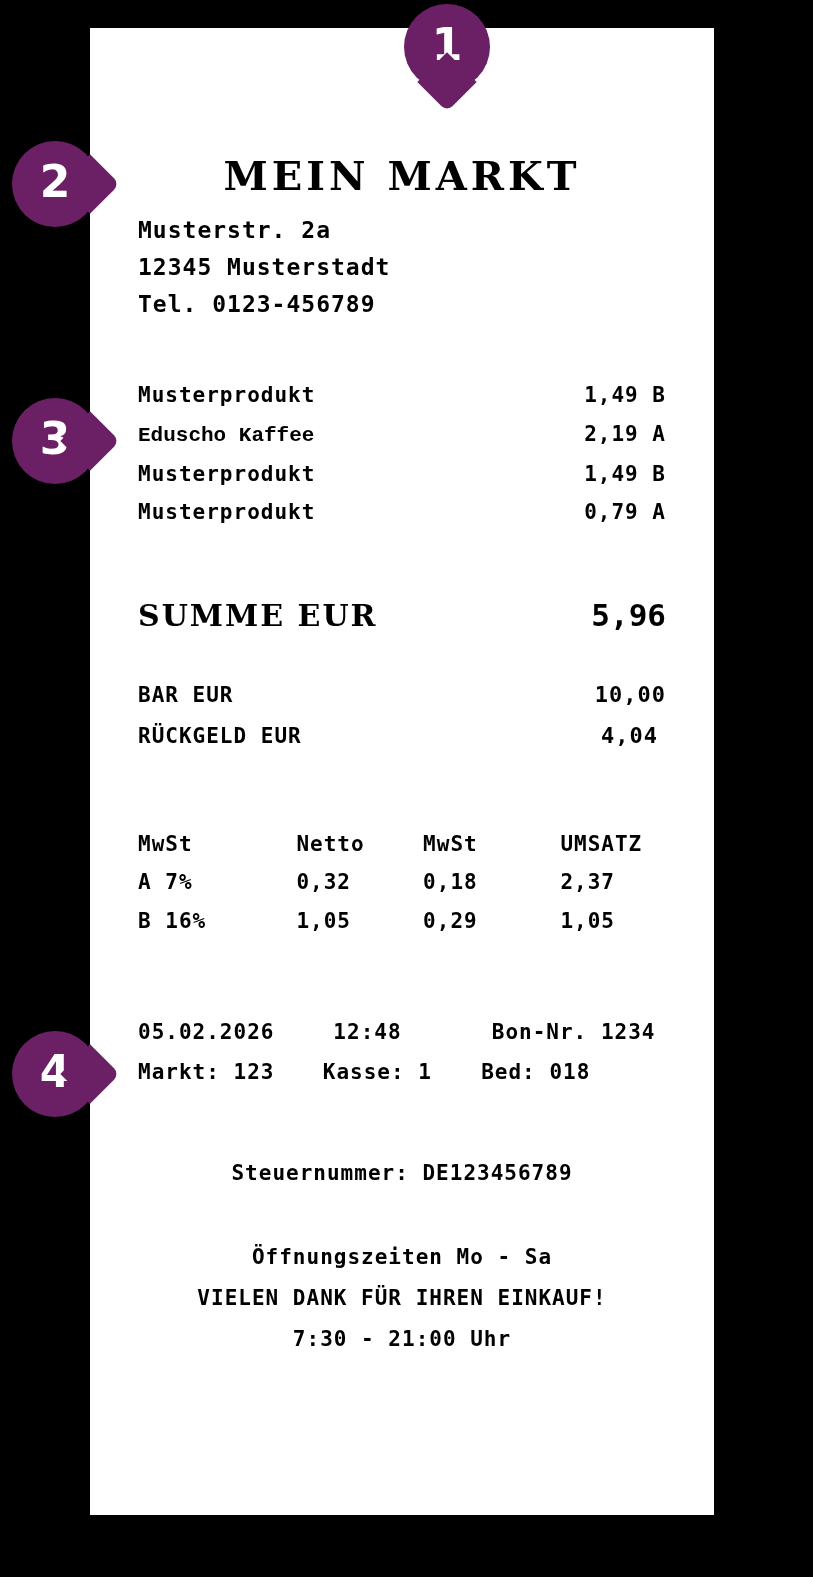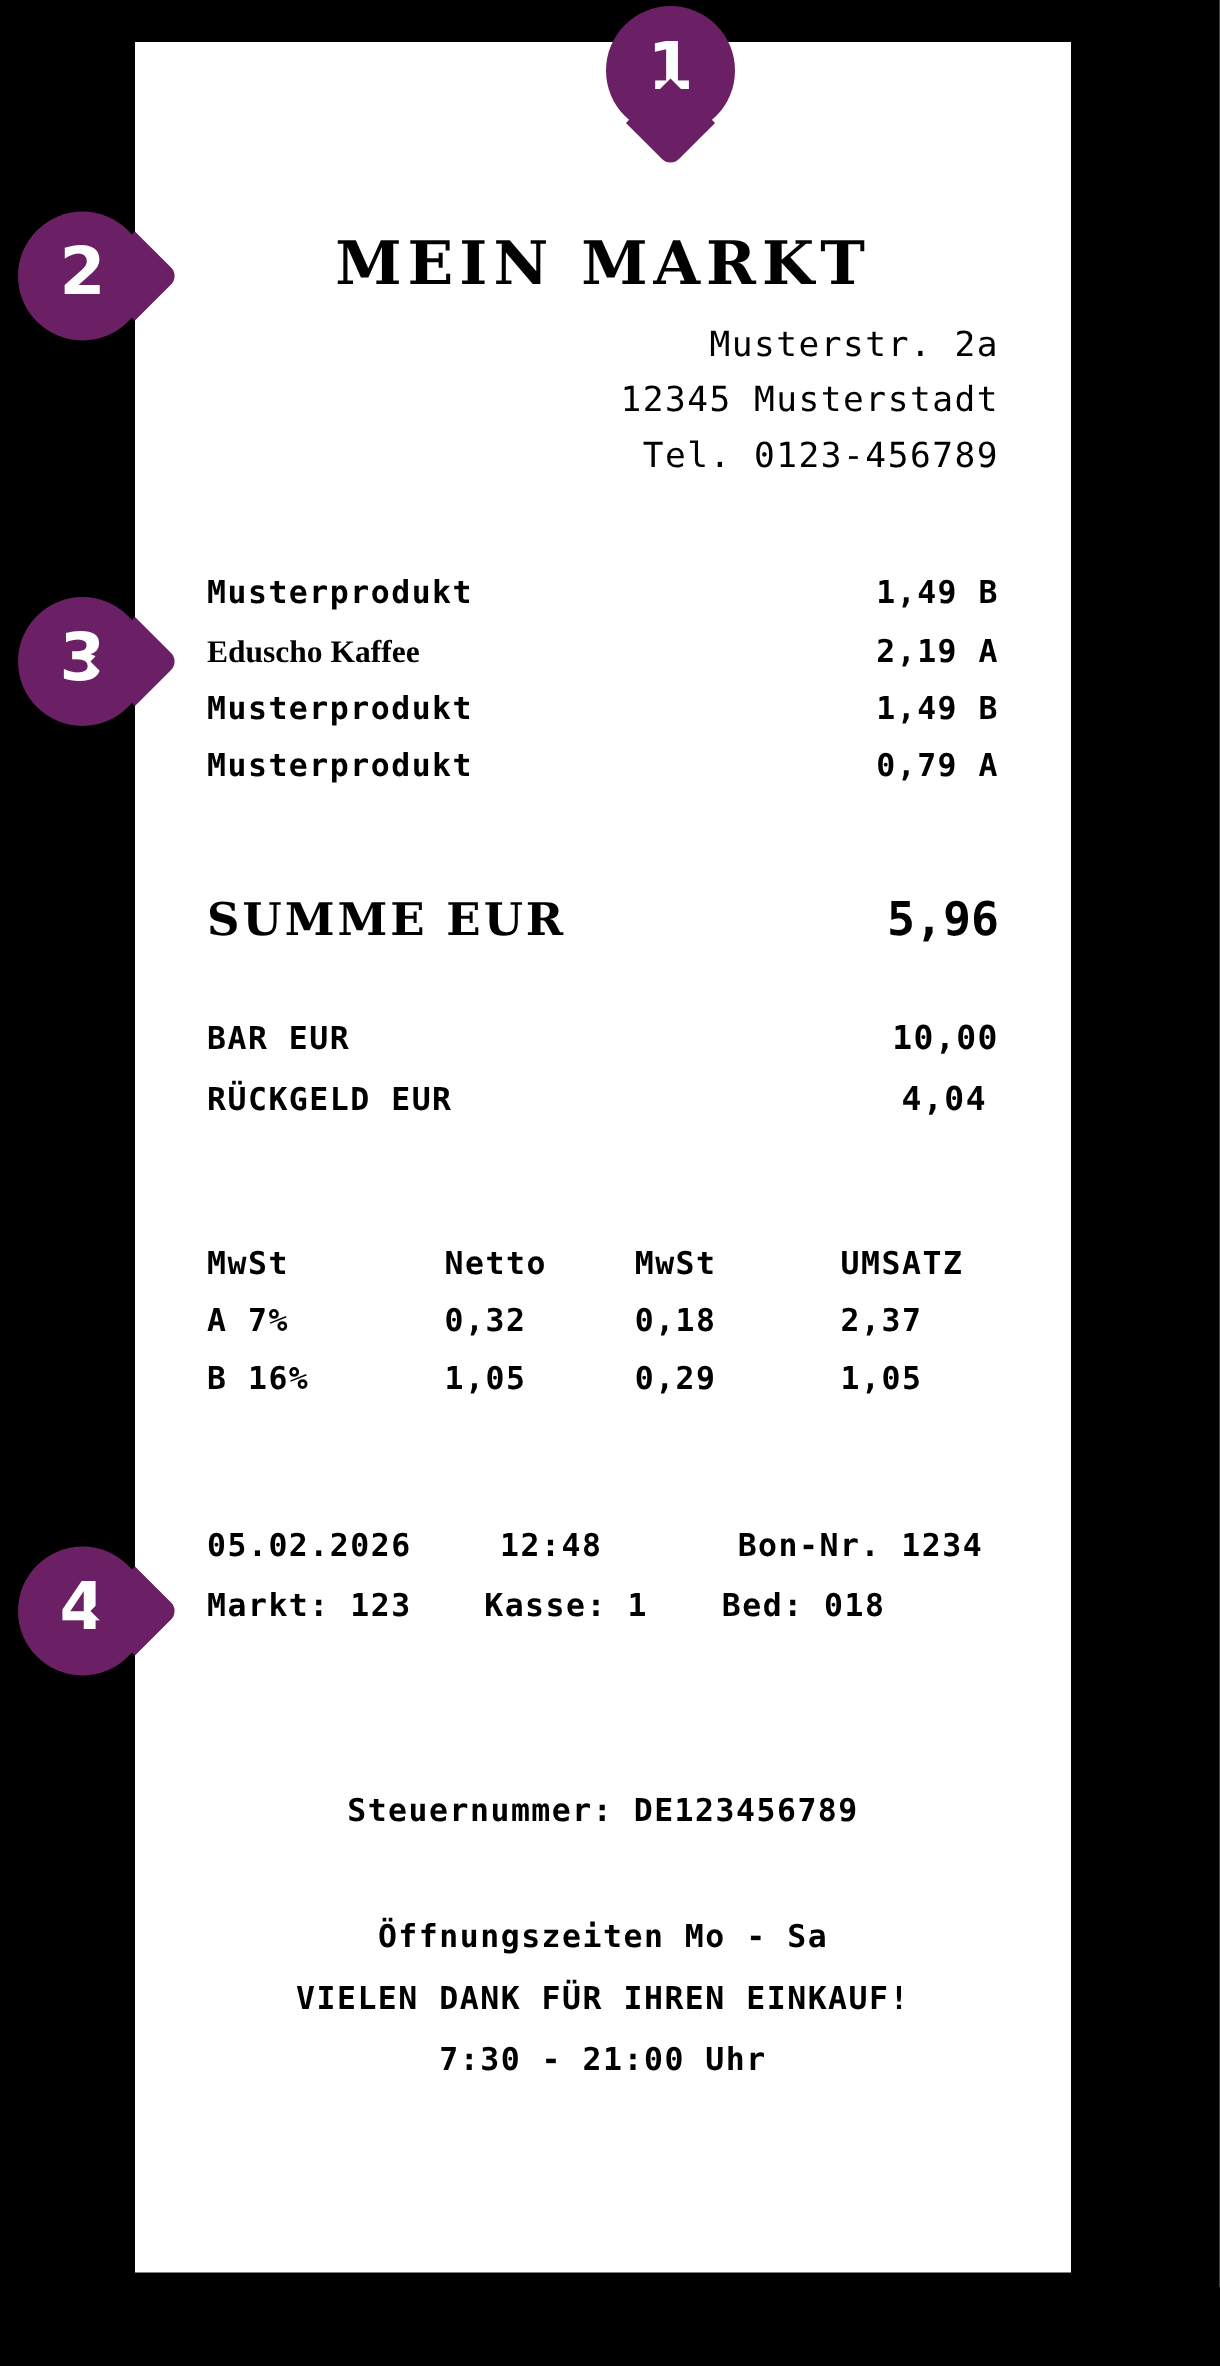--- a/index.html
+++ b/index.html
@@ -40,23 +40,23 @@
   .store-name {
     text-align: center;
     font-family: "DejaVu Serif", serif;
     font-weight: bold;
     font-size: 40px;
     letter-spacing: 4px;
     margin-top: 126px;
     line-height: 1.1;
   }
   .store-line {
-    text-align: right;
-    font-family: "DejaVu Sans Mono", monospace;
-    font-weight: normal;
+    text-align: left;
+    font-family: "DejaVu Sans Mono", monospace;
+    font-weight: bold;
     font-size: 23px;
     letter-spacing: 1px;
     line-height: 1.6;
   }
   .store-line.first { margin-top: 14px; }
 
   
   .items {
     margin-top: 54px;
   }
@@ -64,21 +64,21 @@
     display: flex;
     justify-content: space-between;
     align-items: baseline;
     font-family: "DejaVu Sans Mono", monospace;
     font-weight: bold;
     font-size: 21px;
     letter-spacing: 1px;
     line-height: 1.82;
   }
   .item-row.highlight .item-name {
-    font-family: Liberation Serif, serif;
+    font-family: Liberation Mono, monospace;
     font-weight: bold;
     letter-spacing: 0px;
     font-size: 21px;
   }
   .item-price {
     white-space: pre;
   }
 
   
   .summe-row {
@@ -146,21 +146,21 @@
   }
   .meta-row .m0 { width: 37%; }
   .meta-row .m1 { width: 30%; }
   .meta-row .m2 { width: 33%; }
   .meta-row.second .m0 { width: 35%; }
   .meta-row.second .m1 { width: 30%; }
 
   
   .tax-number {
     text-align: center;
-    margin-top: 104px;
+    margin-top: 68px;
     font-family: "DejaVu Sans Mono", monospace;
     font-weight: bold;
     font-size: 21px;
     letter-spacing: 1px;
   }
   .thanks {
     text-align: center;
     margin-top: 52px;
     font-family: "DejaVu Sans Mono", monospace;
     font-weight: bold;

